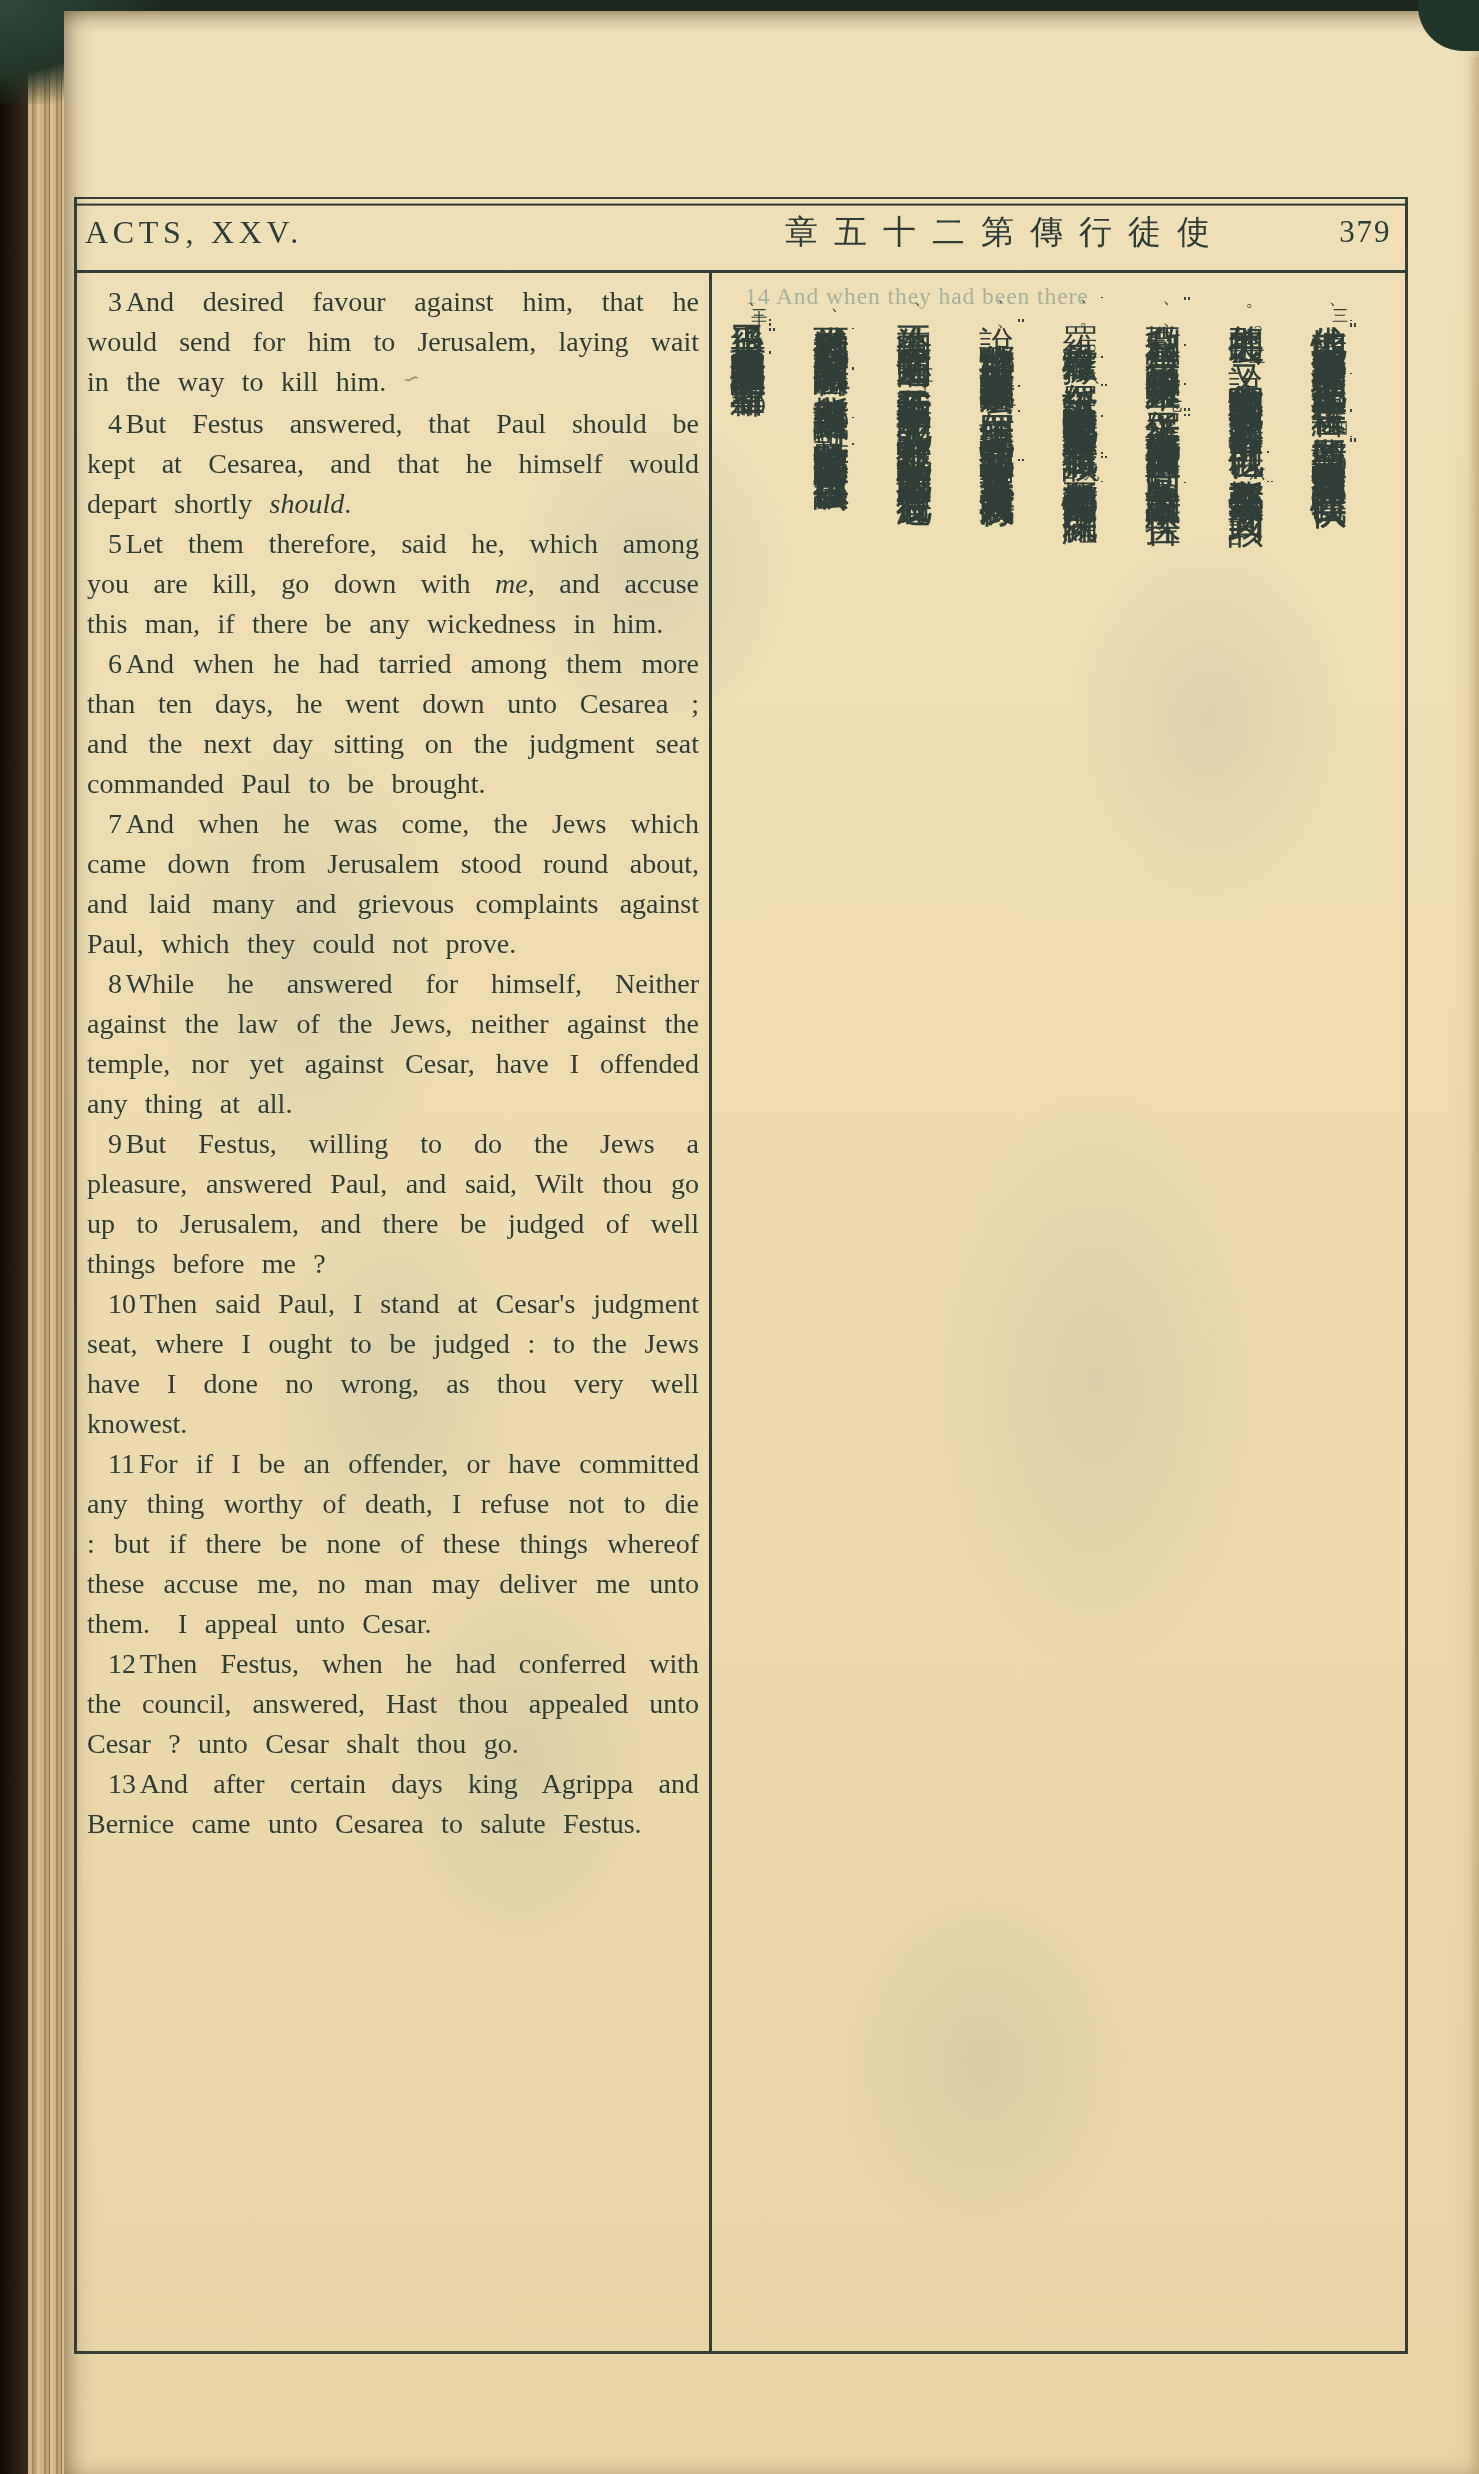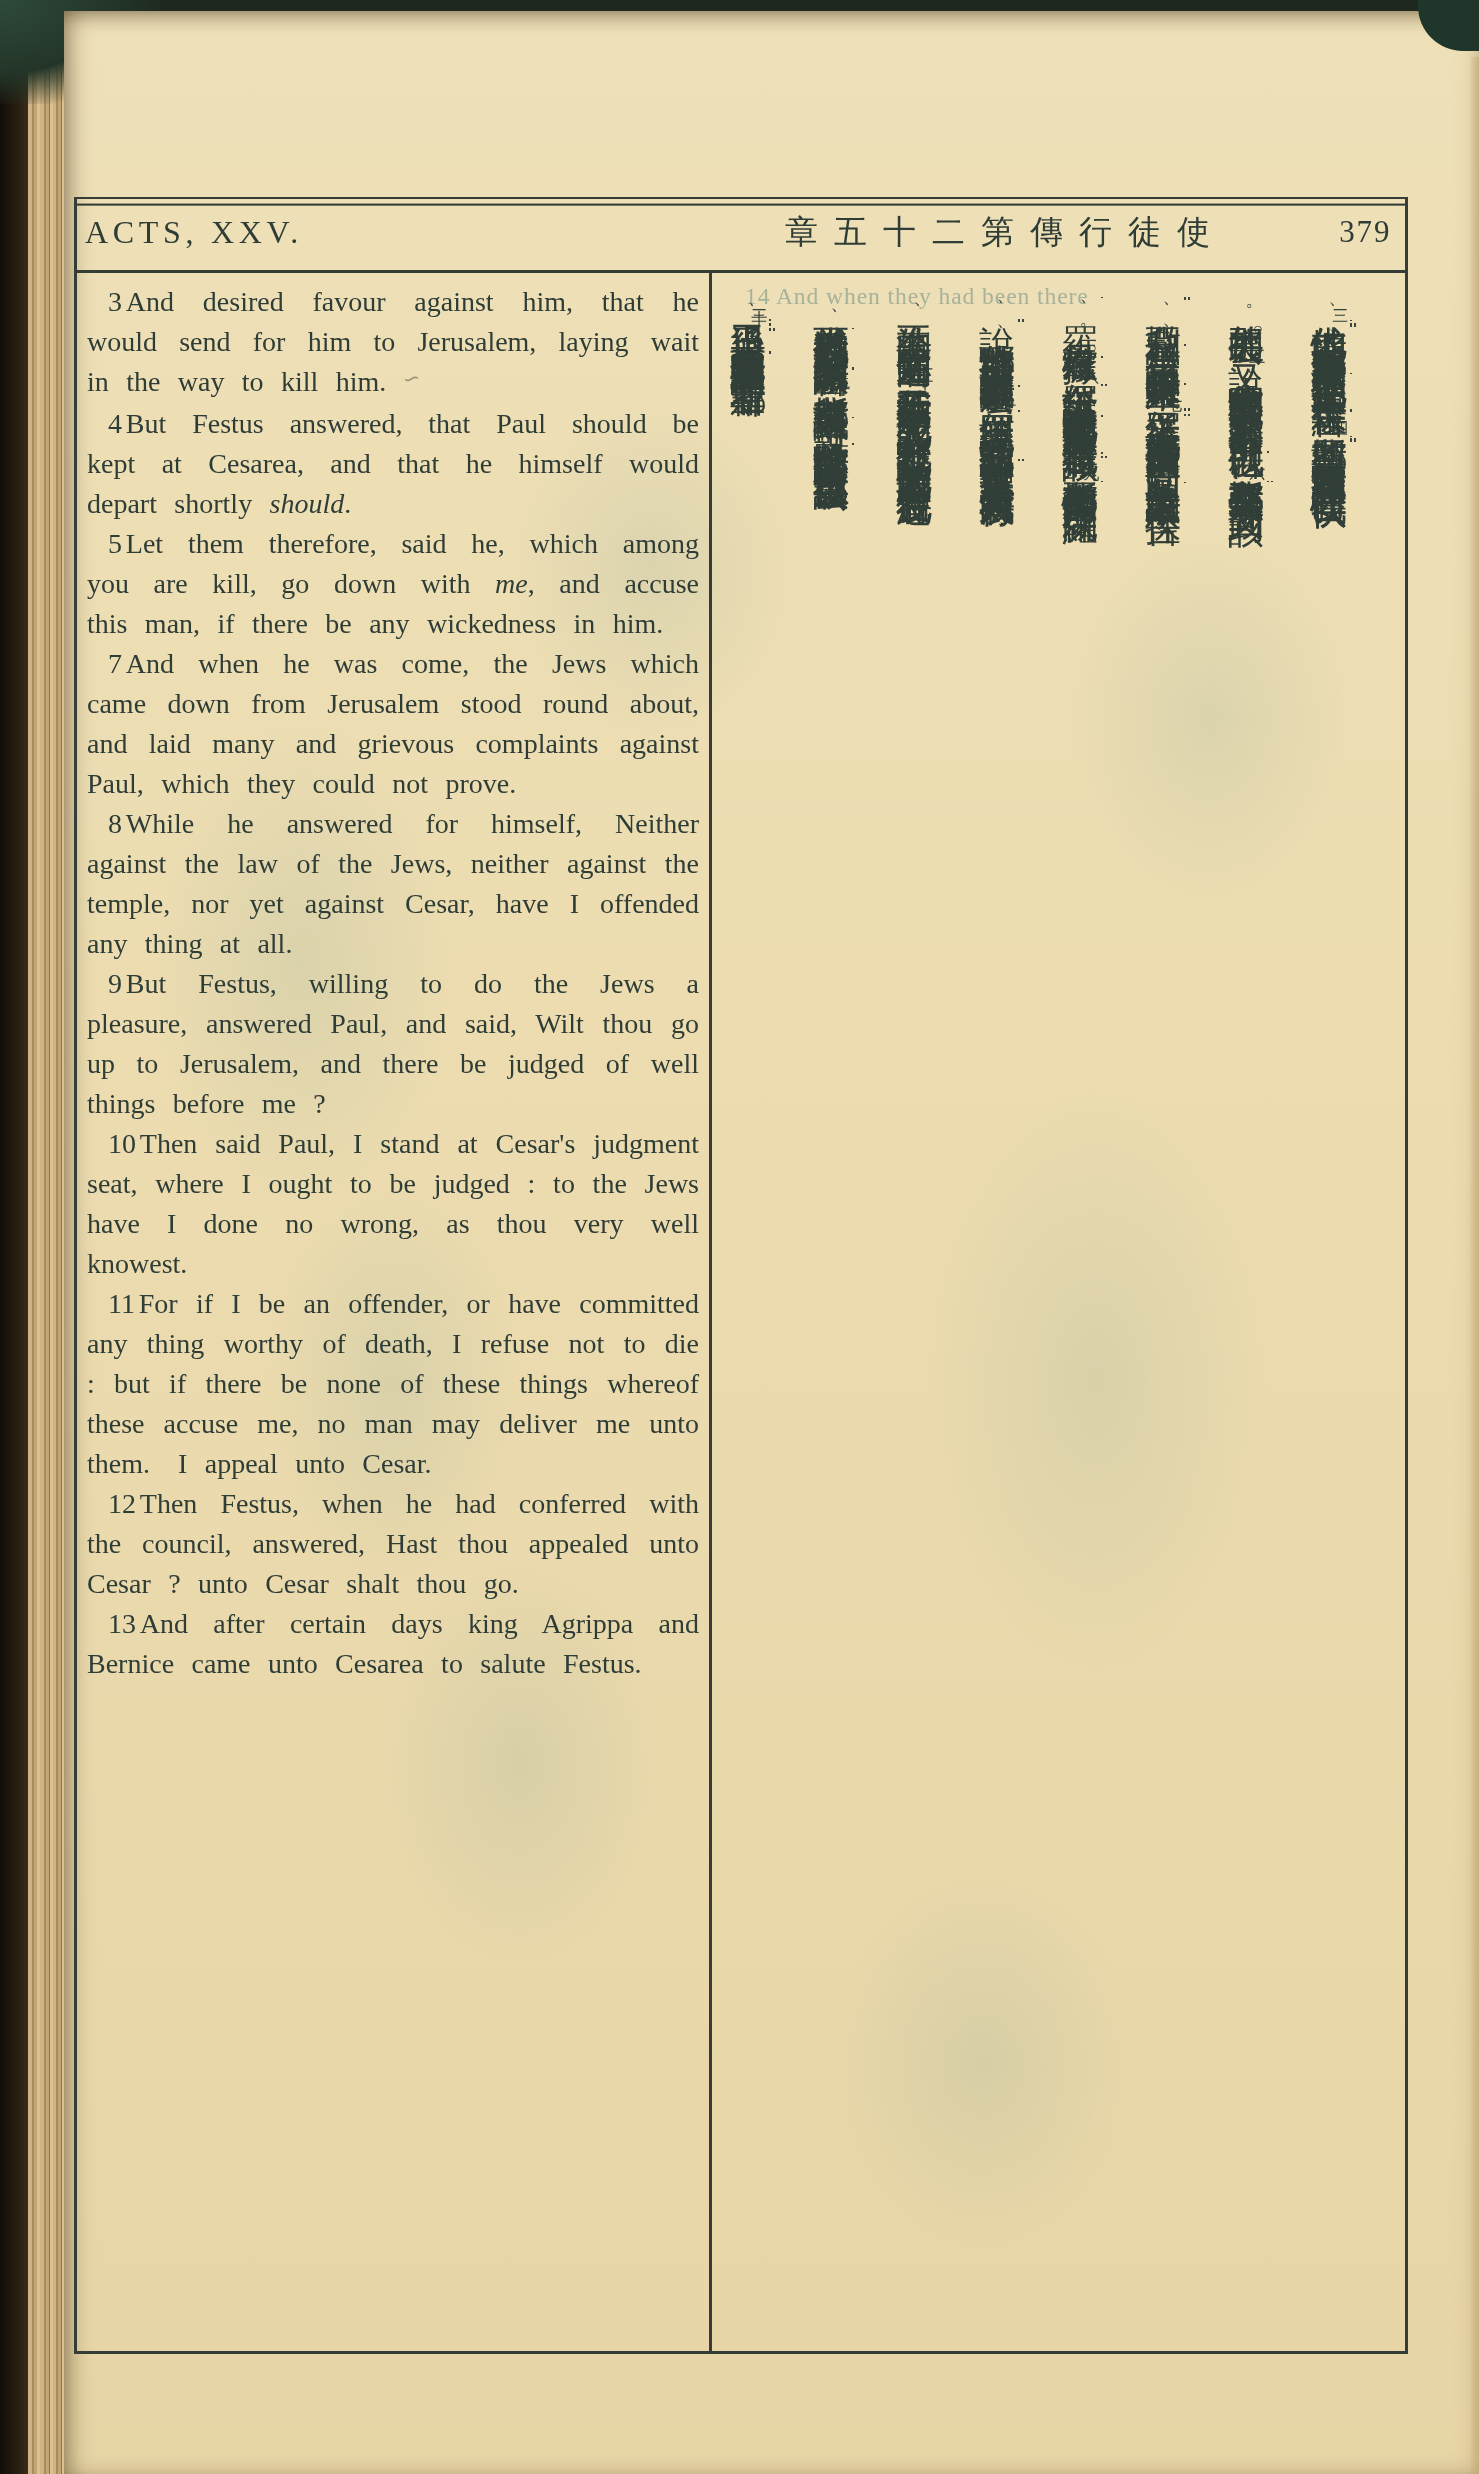--- a/index.html
+++ b/index.html
@@ -100,20 +100,21 @@
   <div class="head-left">ACTS, XXV.</div>
   <div class="head-right">
     <span class="head-right-title">章五十二第傳行徒使</span>
     <span class="head-right-num">379</span>
   </div>
 
   <div class="english">
       <p><span class="vnum">3</span><span>And desired favour against him, that he would send for him to Jerusalem, laying wait in the way to kill him. </span><span class="smudge">∽</span></p>
       <p><span class="vnum">4</span><span>But Festus answered, that Paul should be kept at Cesarea, and that he himself would depart shortly </span><i>should</i><span>.</span></p>
       <p><span class="vnum">5</span><span>Let them therefore, said he, which among you are kill, go down with </span><i>me</i><span>, and accuse this man, if there be any wickedness in him.</span></p>
+      <p><span class="vnum">6</span><span>And when he had tarried among them more than ten days, he went down unto Cesarea ; and the next day sitting on the judgment seat commanded Paul to be brought.</span></p>
       <p><span class="vnum">7</span><span>And when he was come, the Jews which came down from Jerusalem stood round about, and laid many and grievous complaints against Paul, which they could not prove.</span></p>
       <p><span class="vnum">8</span><span>While he answered for himself, Neither against the law of the Jews, neither against the temple, nor yet against Cesar, have I offended any thing at all.</span></p>
       <p><span class="vnum">9</span><span>But Festus, willing to do the Jews a pleasure, answered Paul, and said, Wilt thou go up to Jerusalem, and there be judged of well things before me ?</span></p>
       <p><span class="vnum">10</span><span>Then said Paul, I stand at Cesar's judgment seat, where I ought to be judged : to the Jews have I done no wrong, as thou very well knowest.</span></p>
       <p><span class="vnum">11</span><span>For if I be an offender, or have committed any thing worthy of death, I refuse not to die : but if there be none of these things whereof these accuse me, no man may deliver me unto them. I appeal unto Cesar.</span></p>
       <p><span class="vnum">12</span><span>Then Festus, when he had conferred with the council, answered, Hast thou appealed unto Cesar ? unto Cesar shalt thou go.</span></p>
       <p><span class="vnum">13</span><span>And after certain days king Agrippa and Bernice came unto Cesarea to salute Festus.</span></p>
     </div>
 
   <div class="cjk">

